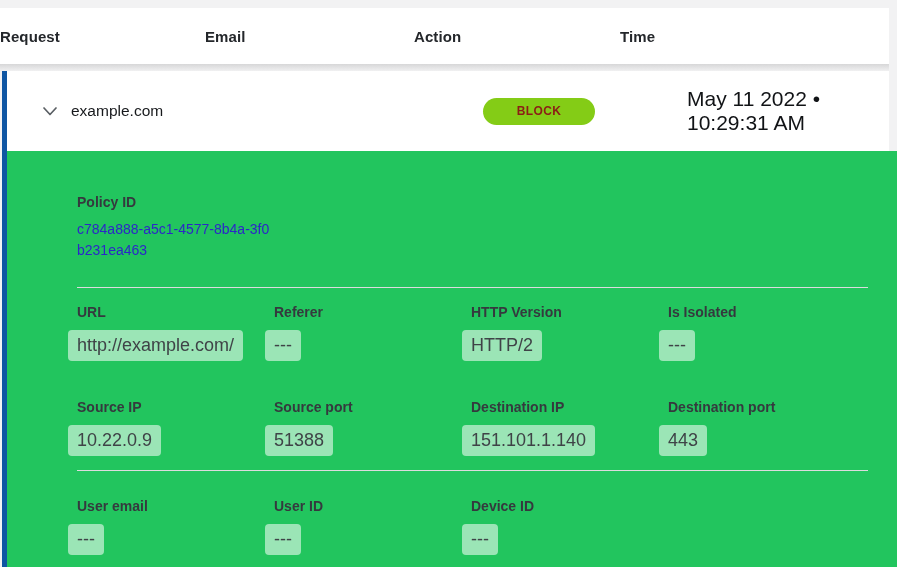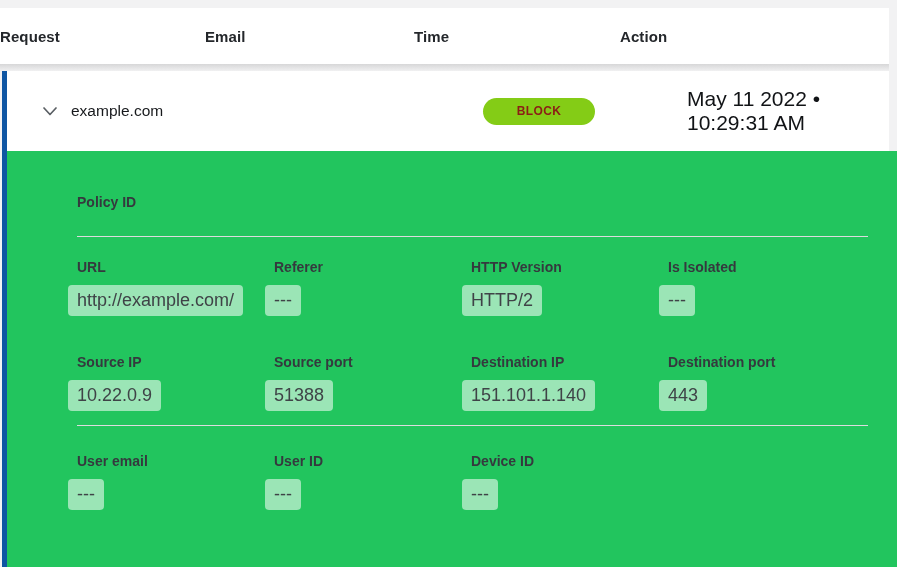--- a/index.html
+++ b/index.html
@@ -81,21 +81,21 @@
     line-height: 21px;
     color: #2c26c9;
     text-decoration: none;
     word-break: break-all;
   }
   .divider { border: 0; border-top: 1px solid #dcdcde; margin-top: 26px; }
   .divider.d2 { margin-top: 14px; }
   .fields-grid {
     display: grid;
     grid-template-columns: repeat(4, 197px);
-    margin-top: 22px;
+    margin-top: 16px;
     align-items: start;
   }
   .fields-grid.second { margin-top: 38px; }
   .fields-grid.third { margin-top: 27px; }
   .field-value {
     display: inline-block;
     margin-top: 10px;
     margin-left: -9px;
     padding: 5px 9px;
     background: rgba(255,255,255,0.55);
@@ -105,22 +105,22 @@
   }
 </style>
 </head>
 <body>
 
 <div class="top-strip"></div>
 
 <div class="table-header">
   <div class="col-label">Request</div>
   <div class="col-label">Email</div>
+  <div class="col-label">Action</div>
   <div class="col-label">Time</div>
-  <div class="col-label">Action</div>
 </div>
 <div class="header-shadow"></div>
 
 <div class="log-row">
   <div class="cell-request">
     <span class="chevron">
       <svg width="14" height="9" viewBox="0 0 14 9" fill="none">
         <polyline points="1,1 7,7.5 13,1" stroke="#5a5f64" stroke-width="1.7" fill="none" stroke-linecap="round" stroke-linejoin="round"></polyline>
       </svg>
     </span>
@@ -130,20 +130,21 @@
   <div>
     <span class="badge">BLOCK</span>
   </div>
   <div class="time-text">May 11 2022 • 10:29:31 AM</div>
 </div>
 
 <div class="detail-panel">
 
   <div>
     <div class="field-label">Policy ID</div>
+    <a href="#" class="policy-link">c784a888-a5c1-4577-8b4a-3f0b231ea463</a>
   </div>
 
   <hr class="divider">
 
   <div class="fields-grid">
     <div>
       <div class="field-label">URL</div>
       <span class="field-value">http://example.com/</span>
     </div>
     <div>

